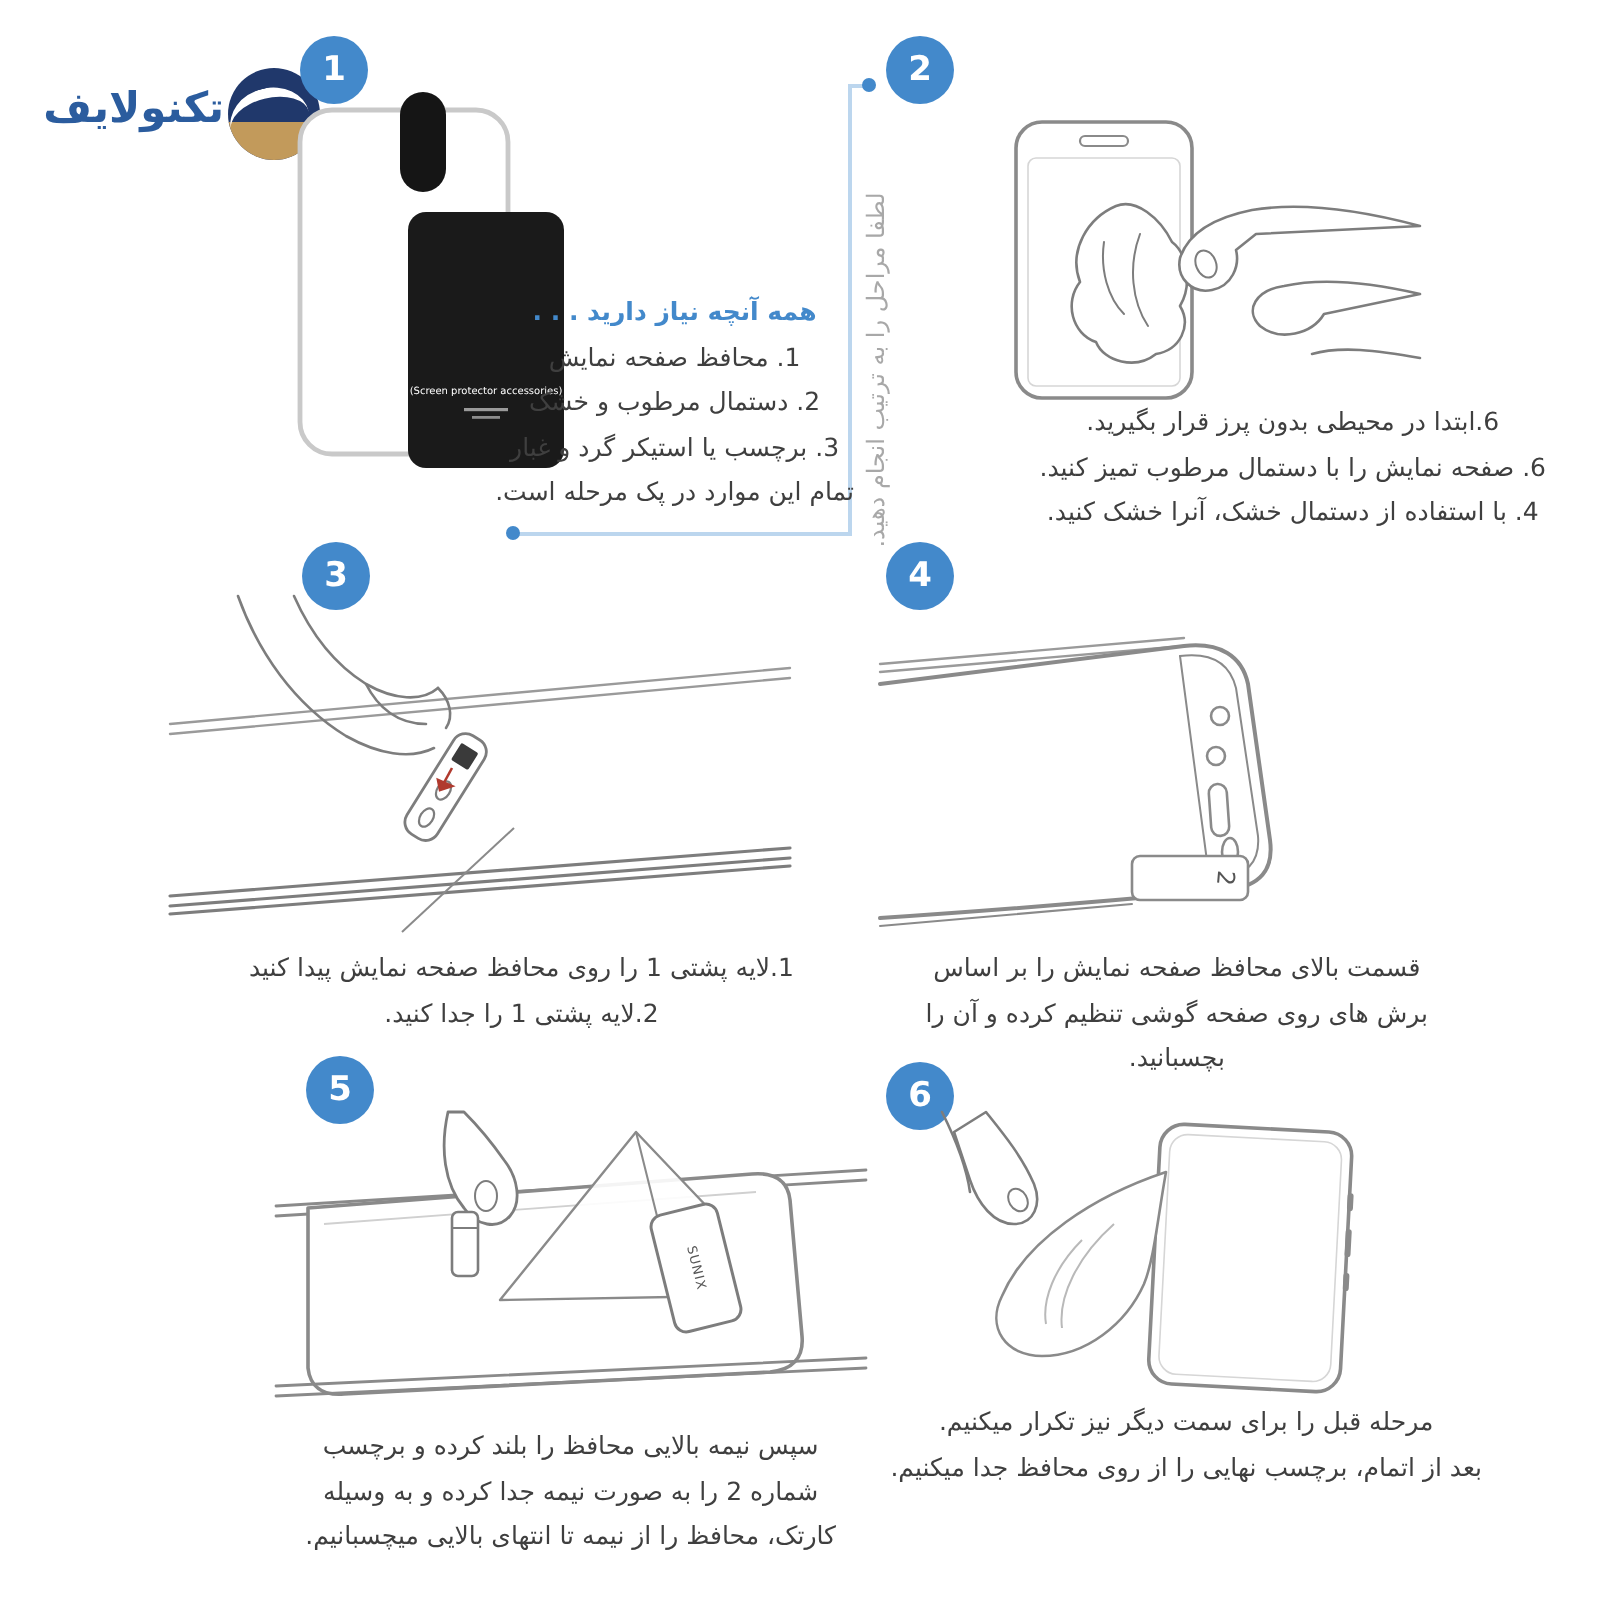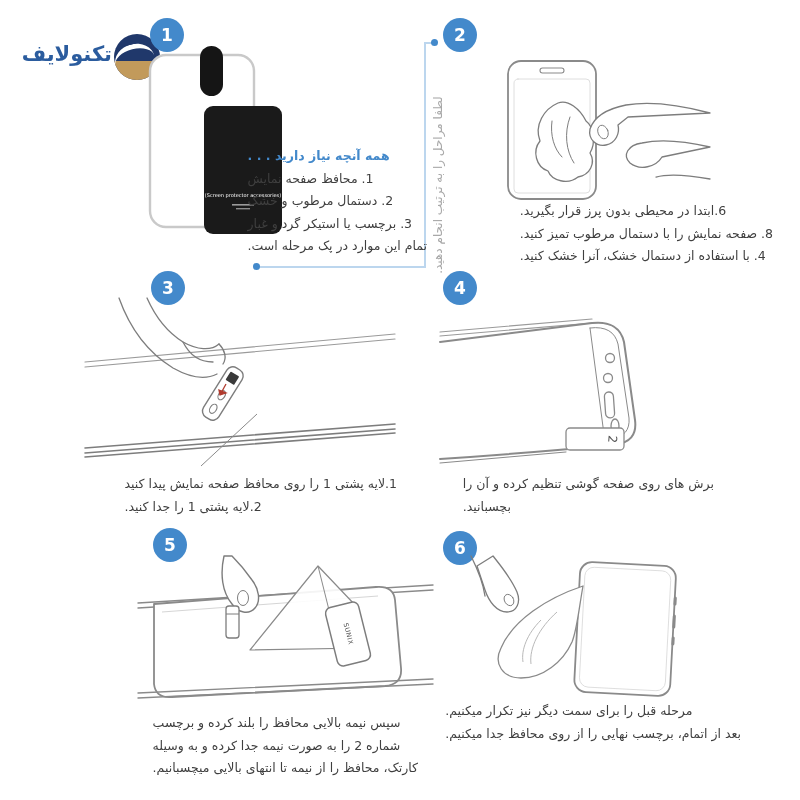--- a/index.html
+++ b/index.html
@@ -6,21 +6,21 @@
     --accent:#4389cb; --text:#3f3f3f; --caption:#a8a8a8;
     --line:#8a8a8a; --lightline:#c9c9c9; --connector:#bcd6ee;
     --logoblue:#2b5c9e; --logonavy:#20386b; --logogold:#c29a5b;
   }
   html,body{margin:0;padding:0;background:#fff;}
   #page{position:relative;width:800px;height:800px;background:#fff;overflow:hidden;
         font-family:"DejaVu Sans",sans-serif;color:var(--text);}
   .badge{position:absolute;width:34px;height:34px;border-radius:50%;
          background:var(--accent);color:#fff;font-weight:bold;font-size:17px;
          display:flex;align-items:center;justify-content:center;}
-  .fa{direction:rtl;text-align:left;white-space:nowrap;font-size:12.5px;
+  .fa{direction:rtl;text-align:center;white-space:nowrap;font-size:12.5px;
       line-height:22.5px;color:var(--text);position:absolute;}
   .fa .hd{color:var(--accent);font-weight:bold;}
   .vnote{position:absolute;left:325px;top:176px;width:230px;height:18px;
          transform:rotate(-90deg);transform-origin:center;direction:rtl;
          text-align:center;color:var(--caption);font-size:12px;white-space:nowrap;}
   .vrule{position:absolute;left:424px;top:42px;width:1.5px;height:226px;background:var(--connector);}
   .hline{position:absolute;height:1.5px;background:var(--connector);}
   .dot{position:absolute;width:7px;height:7px;border-radius:50%;background:var(--accent);}
   .logo{position:absolute;left:18px;top:34px;width:144px;height:48px;}
   .logo-icon{position:absolute;left:96px;top:0;width:46px;height:46px;border-radius:50%;
@@ -91,21 +91,21 @@
       <path fill="none" stroke-width="1" d="M70,62 C64,78 66,96 74,108"></path>
       <path d="M210,58 C180,50 150,46 126,50 C106,54 94,62 90,74 C88,84 96,92 106,90 C116,88 120,78 118,70 L128,62 Z"></path>
       <path d="M210,92 C184,86 160,84 142,88 C128,90 122,100 130,108 C140,116 156,112 162,102 Z"></path>
       <path fill="none" d="M210,124 C188,120 170,118 156,122"></path>
       <ellipse cx="103" cy="77" rx="5" ry="7" transform="rotate(-22 103 77)" fill="none" stroke-width="1"></ellipse>
     </g>
   </svg>
 
   <div class="fa" style="right:27px;top:200px;">
     <div>6.ابتدا در محیطی بدون پرز قرار بگیرید.</div>
-    <div>8. صفحه نمایش را با دستمال مرطوب تمیز کنید.</div>
+    <div>6. صفحه نمایش را با دستمال مرطوب تمیز کنید.</div>
     <div>4. با استفاده از دستمال خشک، آنرا خشک کنید.</div>
   </div>
 
   <div class="badge" style="left:151px;top:271px;">
     <span>3</span>
   </div>
 
   <svg style="left:85px;top:298px;" width="310" height="172" viewBox="0 0 310 172">
     <g fill="none" stroke="#9a9a9a" stroke-width="1.2" stroke-linecap="round">
       <path d="M0,64 L310,36"></path>
@@ -157,20 +157,21 @@
       <circle cx="168" cy="76" r="4.5" stroke-width="1.3"></circle>
       <rect x="165" y="90" width="9" height="26" rx="4.5" stroke-width="1.3" transform="rotate(-4 169 103)"></rect>
       <ellipse cx="175" cy="124" rx="4" ry="7" stroke-width="1.3"></ellipse>
       <path stroke-width="1" d="M0,161 L126,150"></path>
     </g>
     <rect x="126" y="126" width="58" height="22" rx="4" fill="#fff" stroke="#8a8a8a" stroke-width="1.3"></rect>
     <text x="172" y="137" font-size="12" fill="#555" text-anchor="middle" dominant-baseline="middle" transform="rotate(95 172 137)" font-family="DejaVu Sans, sans-serif">2</text>
   </svg>
 
   <div class="fa" style="right:86px;top:473px;">
+    <div>قسمت بالای محافظ صفحه نمایش را بر اساس</div>
     <div>برش های روی صفحه گوشی تنظیم کرده و آن را</div>
     <div>بچسبانید.</div>
   </div>
 
   <div class="badge" style="left:153px;top:528px;">
     <span>5</span>
   </div>
 
   <svg style="left:138px;top:556px;" width="295" height="145" viewBox="0 0 295 145">
     <g fill="none" stroke="#8a8a8a" stroke-width="1.4" stroke-linecap="round">

